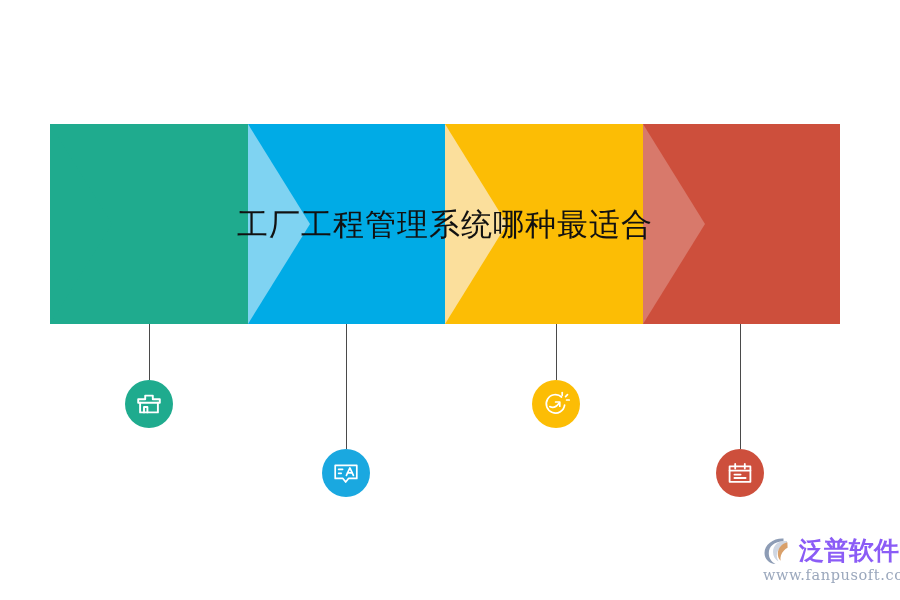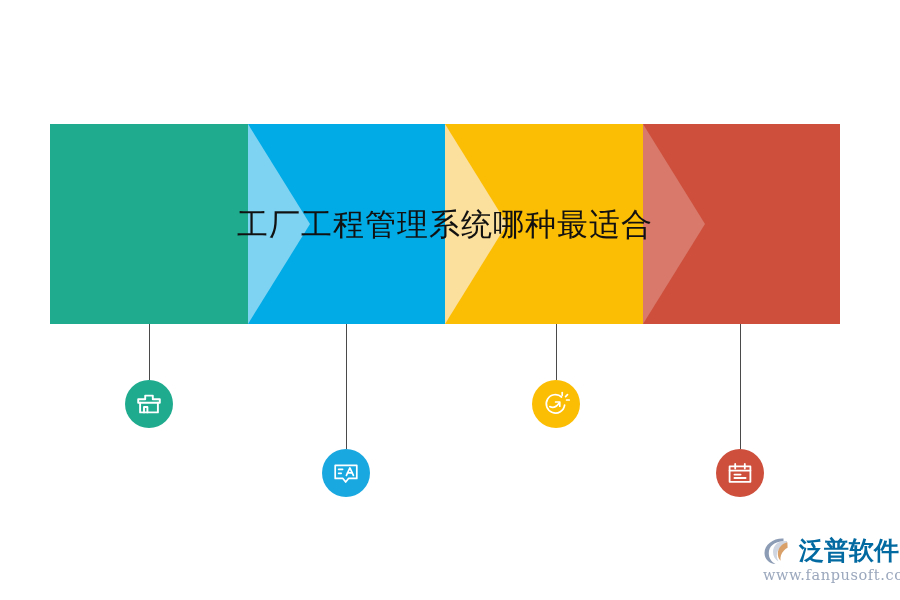--- a/index.html
+++ b/index.html
@@ -72,21 +72,21 @@
     display:flex;
     flex-direction:column;
     align-items:flex-start;
   }
   .wm-row{display:flex;align-items:center;height:34px;}
   .wm-mark{width:34px;height:32px;margin-right:3px;flex:none;}
   .wm-name{
     font-family:"DejaVu Sans","Liberation Sans",sans-serif;
     font-size:25px;
     font-weight:700;
-    color:#0369a1;
+    color:#8b5cf6;
     line-height:30px;
     letter-spacing:0px;
     white-space:nowrap;
   }
   .wm-url{
     font-family:"DejaVu Serif","Liberation Serif",serif;
     font-size:14.5px;
     color:#9aa7bc;
     letter-spacing:0.6px;
     margin-top:-1px;

